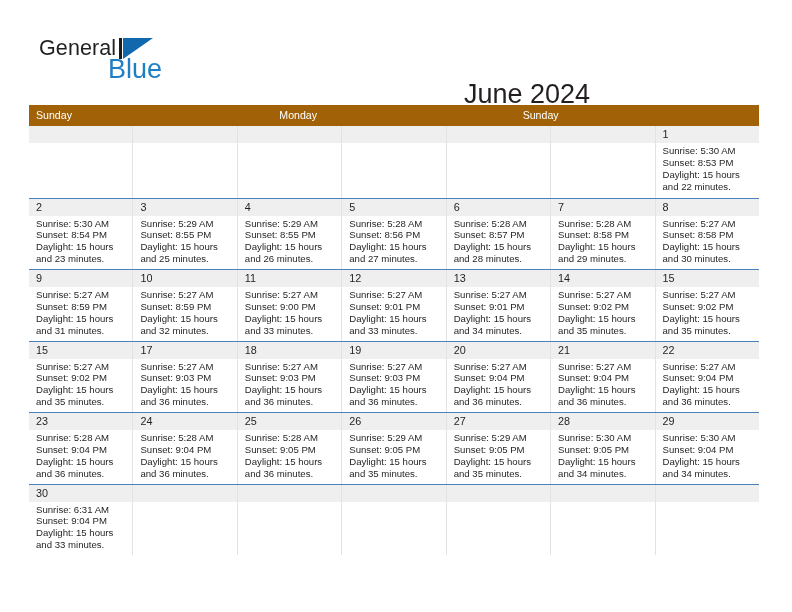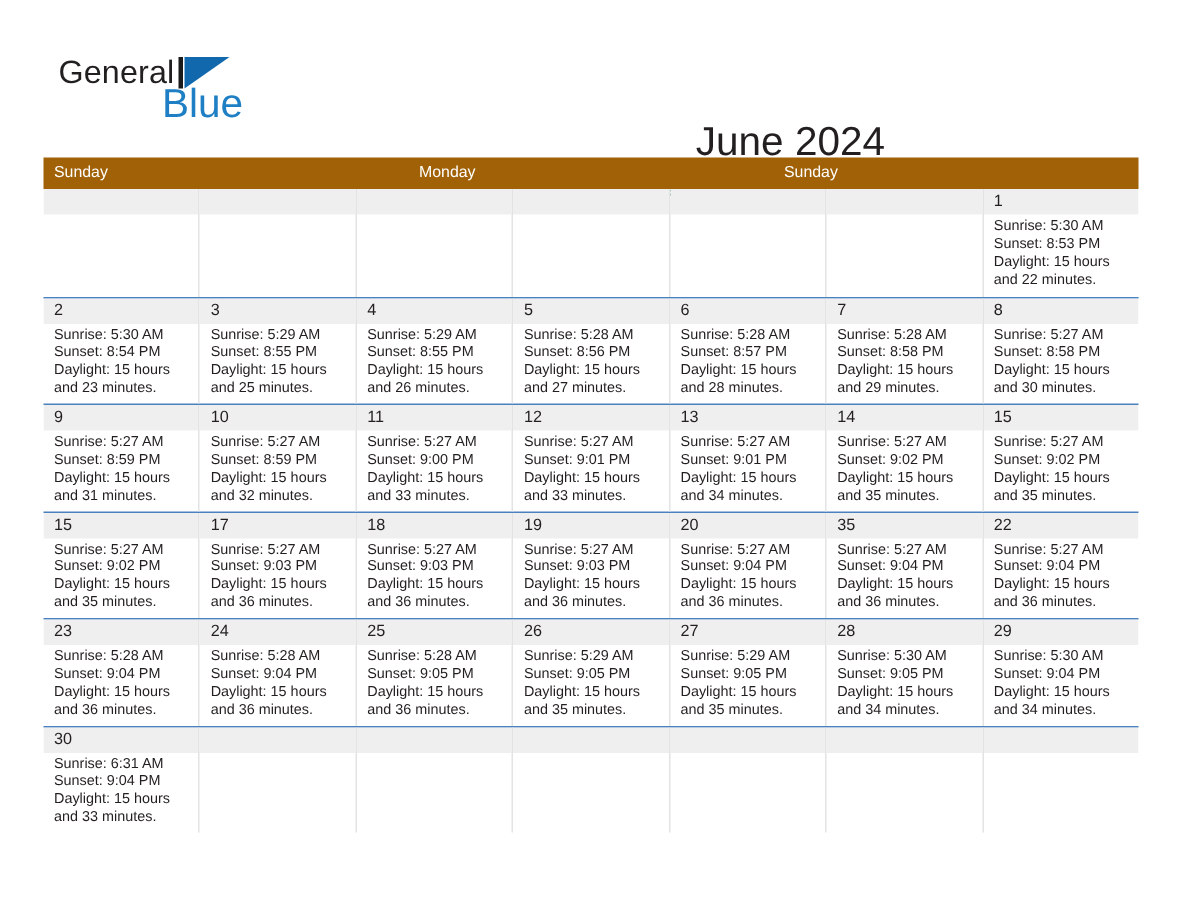--- a/index.html
+++ b/index.html
@@ -387,21 +387,21 @@
           <div class="day">
             <div class="day-num-band">20</div>
             <div class="day-body">
               <div class="day-line">Sunrise: 5:27 AM</div>
               <div class="day-line">Sunset: 9:04 PM</div>
               <div class="day-line">Daylight: 15 hours</div>
               <div class="day-line">and 36 minutes.</div>
             </div>
           </div>
           <div class="day">
-            <div class="day-num-band">35</div>
+            <div class="day-num-band">21</div>
             <div class="day-body">
               <div class="day-line">Sunrise: 5:27 AM</div>
               <div class="day-line">Sunset: 9:04 PM</div>
               <div class="day-line">Daylight: 15 hours</div>
               <div class="day-line">and 36 minutes.</div>
             </div>
           </div>
           <div class="day">
             <div class="day-num-band">22</div>
             <div class="day-body">

